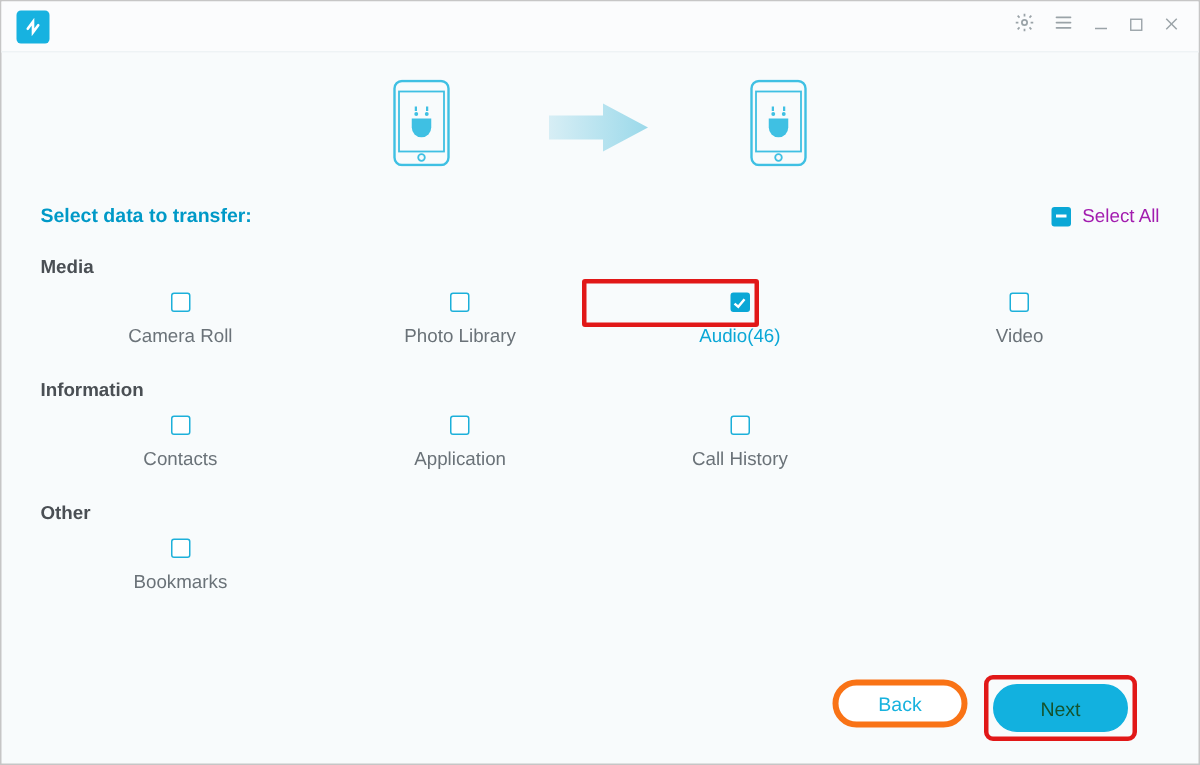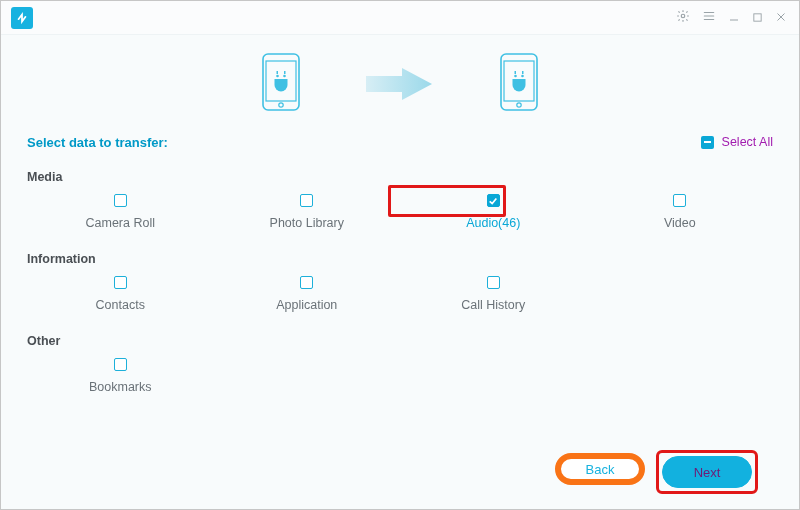--- a/index.html
+++ b/index.html
@@ -20,21 +20,21 @@
   .app-title { color: #00a7d6; font-size: 13px; font-weight: 500; }
   .win-controls { display: flex; align-items: center; gap: 12px; color: #9aa3a8; }
   .win-controls span, .win-controls svg { cursor: pointer; }
   .content { flex: 1; padding: 10px 26px 0 26px; display: flex; flex-direction: column; }
   .devices-row {
     display: flex; align-items: center; justify-content: center; gap: 60px;
     padding: 8px 0 14px 0;
   }
   .arrow { display: flex; align-items: center; justify-content: center; }
   .prompt-row {
-    display: flex; align-items: flex-start; justify-content: space-between;
+    display: flex; align-items: flex-end; justify-content: space-between;
     padding: 6px 0 14px 0;
   }
   .prompt { color: #0099c7; font-weight: 600; font-size: 13px; }
   .select-all { display: flex; align-items: center; gap: 8px; color: #a21caf; font-size: 12.5px; cursor: pointer; }
   .sa-box {
     width: 13px; height: 13px; background: #0aa7d6; display: flex; align-items: center; justify-content: center;
     border-radius: 2px;
   }
   .sa-box .dash { width: 7px; height: 2px; background: #fff; }
   .group-label { color: #4a4f54; font-weight: 600; font-size: 12.5px; margin: 6px 0 10px 0; }
@@ -54,22 +54,22 @@
     position: absolute; border: 3px solid #e11818; border-radius: 2px; pointer-events: none;
   }
   .footer {
     margin-top: auto; padding: 0 18px 18px 0; display: flex; justify-content: flex-end; gap: 14px;
     position: relative;
   }
   .btn {
     min-width: 90px; height: 32px; border-radius: 16px; font-size: 13px; display: flex;
     align-items: center; justify-content: center; cursor: pointer;
   }
-  .btn-back { border: 6px solid #f97316; color: #17b2de; background: #fff; }
-  .btn-next { background: #12b1df; color: #701a75; border: 1px solid #12b1df; }
+  .btn-back { border: 4px solid #f97316; color: #17b2de; background: #fff; }
+  .btn-next { background: #12b1df; color: #14532d; border: 1px solid #12b1df; }
   .next-wrap { position: relative; padding: 3px; }
   .next-wrap .hl-next {
     position: absolute; inset: -3px; border: 3px solid #e11818; border-radius: 6px; pointer-events: none;
   }
 </style>
 </head>
 <body>
 
 <div class="window">
 

